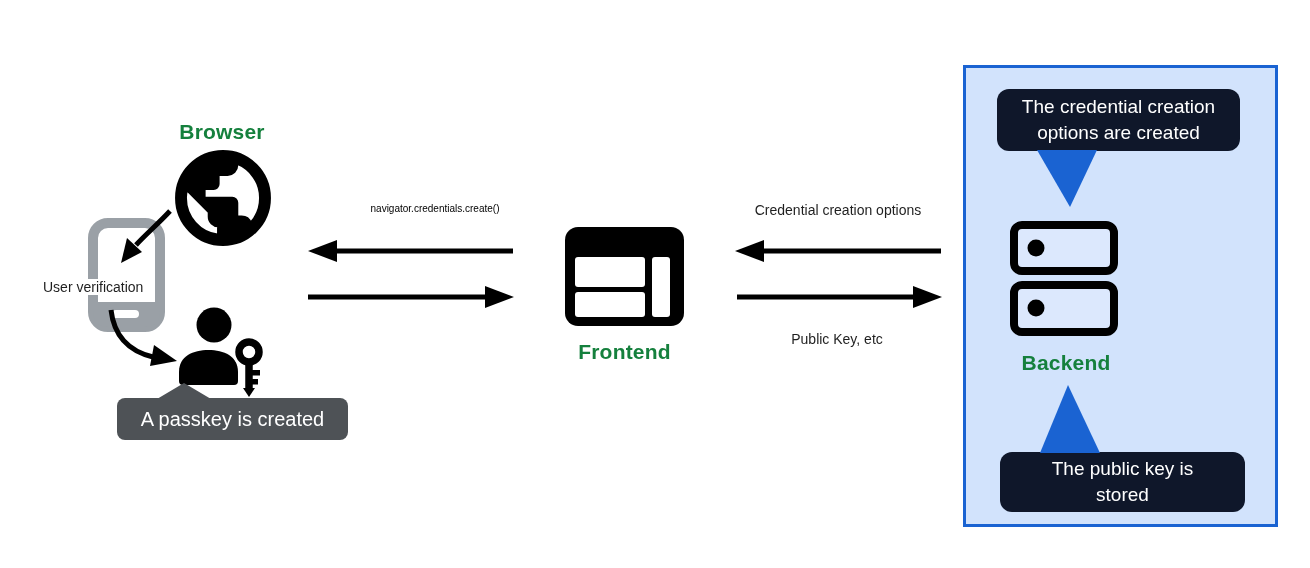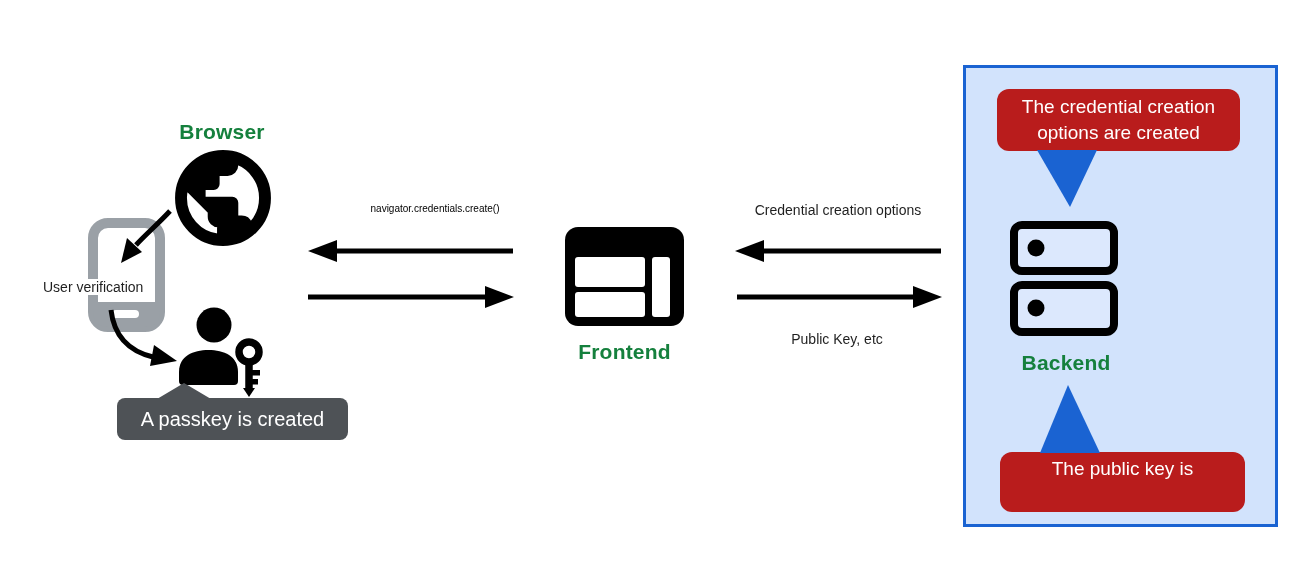--- a/index.html
+++ b/index.html
@@ -24,21 +24,21 @@
     position:absolute;top:-15px;left:40px;width:0;height:0;
     border-left:27px solid transparent;border-right:27px solid transparent;
     border-bottom:16px solid #4e5256;
   }
 
   
   .panel{
     background:#d2e3fc;border:3px solid #1a63d2;
   }
   .tooltip-blue{
-    background:#b91c1c;color:#fff;border-radius:12px;
+    background:#0f172a;color:#fff;border-radius:12px;
     font-size:19px;line-height:26px;text-align:center;
   }
   .tooltip-blue span{display:block;}
   .tip-down{
     position:absolute;bottom:-56px;left:40px;width:0;height:0;
     border-left:33px solid transparent;border-right:27px solid transparent;
     border-top:57px solid #1a63d2;
   }
   .tip-up{
     position:absolute;top:-67px;left:40px;width:0;height:0;
@@ -110,20 +110,21 @@
       <rect x="6" y="5" width="100" height="46" rx="8" fill="#dce8fd" stroke="#000" stroke-width="8"></rect>
       <rect x="6" y="65" width="100" height="47" rx="8" fill="#dce8fd" stroke="#000" stroke-width="8"></rect>
       <circle cx="28" cy="28" r="8.5" fill="#000"></circle>
       <circle cx="28" cy="88" r="8.5" fill="#000"></circle>
     </svg>
     <div class="abs centered node-label" style="left:40px;top:283px;width:120px;">Backend</div>
 
     <div class="abs tooltip-blue" style="left:34px;top:384px;width:245px;height:60px;padding-top:4px;box-sizing:border-box;">
       <div class="tip-up"></div>
       <span>The public key is</span>
+      <span>stored</span>
     </div>
   </div>
 
   <svg class="abs" style="left:0;top:0;" width="1310" height="568" viewBox="0 0 1310 568">
 
     <g>
       <line x1="334" y1="251" x2="513" y2="251" stroke="#000" stroke-width="5"></line>
       <polygon points="308,251 337,240 337,262" fill="#000"></polygon>
     </g>
 

